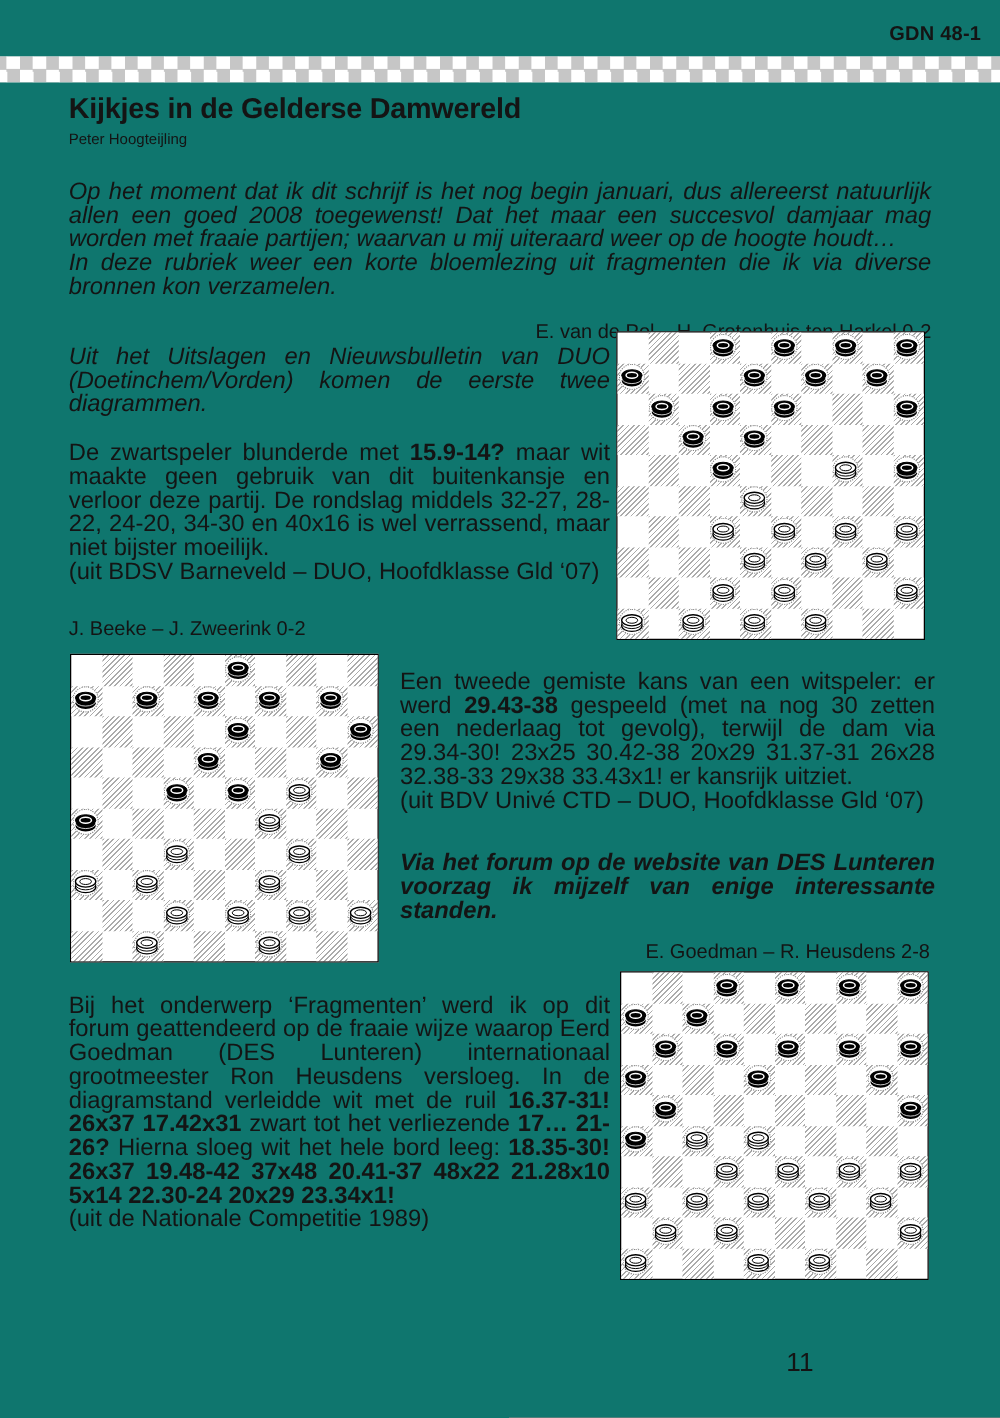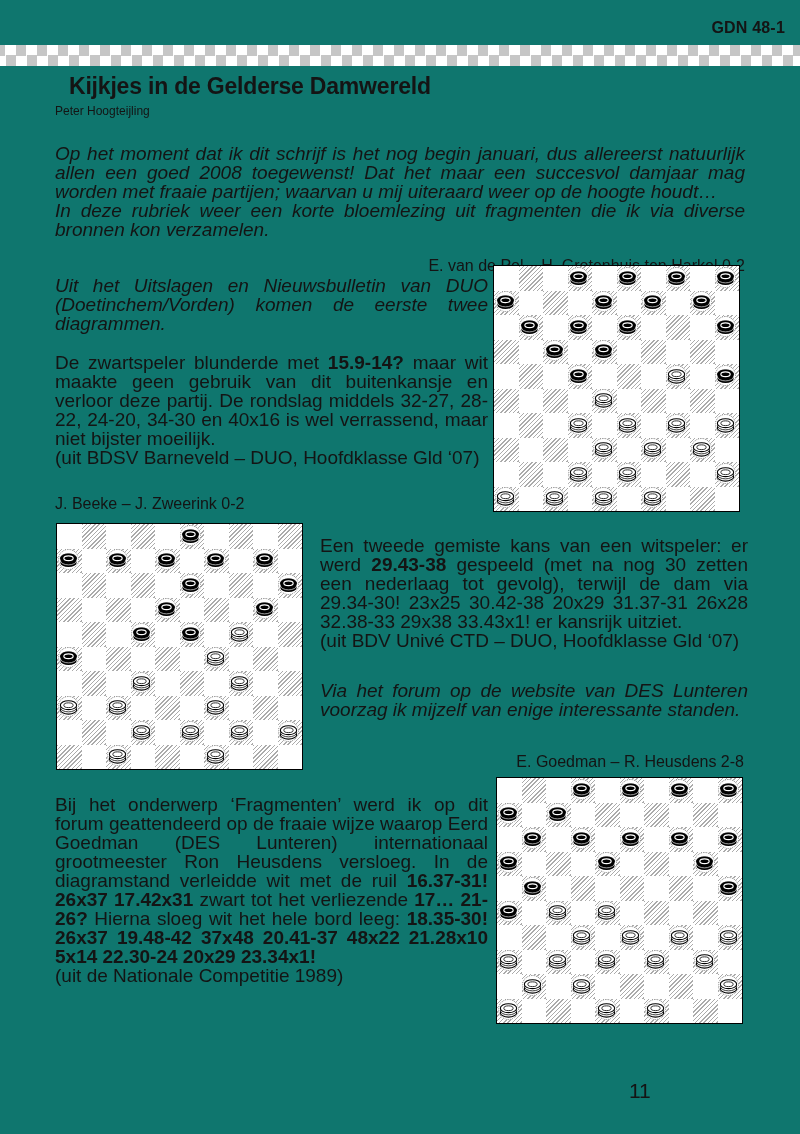--- a/index.html
+++ b/index.html
@@ -8,34 +8,34 @@
     background:#0f766e; color:#141414;
     font-family:"Liberation Sans", sans-serif;
     overflow:hidden;
     padding-left:40px;
   }
   .abs{position:absolute;}
   .issue{top:19px; right:55px; font-size:16px; font-weight:bold; letter-spacing:.2px;}
   .band{top:45px; left:0; width:800px; height:21px;
     background-image:conic-gradient(#fff 0 90deg, var(--bandgray) 90deg 180deg, #fff 180deg 270deg, var(--bandgray) 270deg 360deg);
     background-size:21px 21px; background-position:-5px 0;}
-  .title{left:55px; top:73px; font-size:23px; font-weight:bold; letter-spacing:-.2px;margin-left:14px;}
+  .title{left:55px; top:73px; font-size:23px; font-weight:bold; letter-spacing:-.2px;}
   .author{left:55px; top:104px; font-size:12px;}
   .p{font-size:19px; line-height:19px; text-align:justify; margin:0;}
   .it{font-style:italic;}
   .intro{left:55px; top:144px; width:690px; line-height:20.5px;}
   .fragheading{font-size:16px; white-space:nowrap;}
   .h1x{left:55px; top:257px; width:690px; text-align:right;}
   .h2x{left:55px; top:495px;}
   .h3x{left:320px; top:753px; width:424px; text-align:right;}
   .colf1{left:55px; top:276px; width:433px;}
   .colf2{left:320px; top:536px; width:428px;}
   .colf3{left:55px; top:795px; width:433px;}
   .gapA{margin-top:20px;}
-  .gapB{margin-top:31px;}
+  .gapB{margin-top:31px;font-weight:bold;}
   .pagenum{left:629px; top:1079px; font-size:21px;}
   b{font-weight:bold;}
 
   .board{
     display:grid; grid-template-columns:repeat(10,24.5px); grid-template-rows:repeat(10,24.5px);
     border:1.5px solid #000; background:#fff; box-sizing:content-box;
   }
   .b1{left:493px; top:265px;}
   .b2{left:56px;  top:523px;}
   .b3{left:496px; top:777px;}

